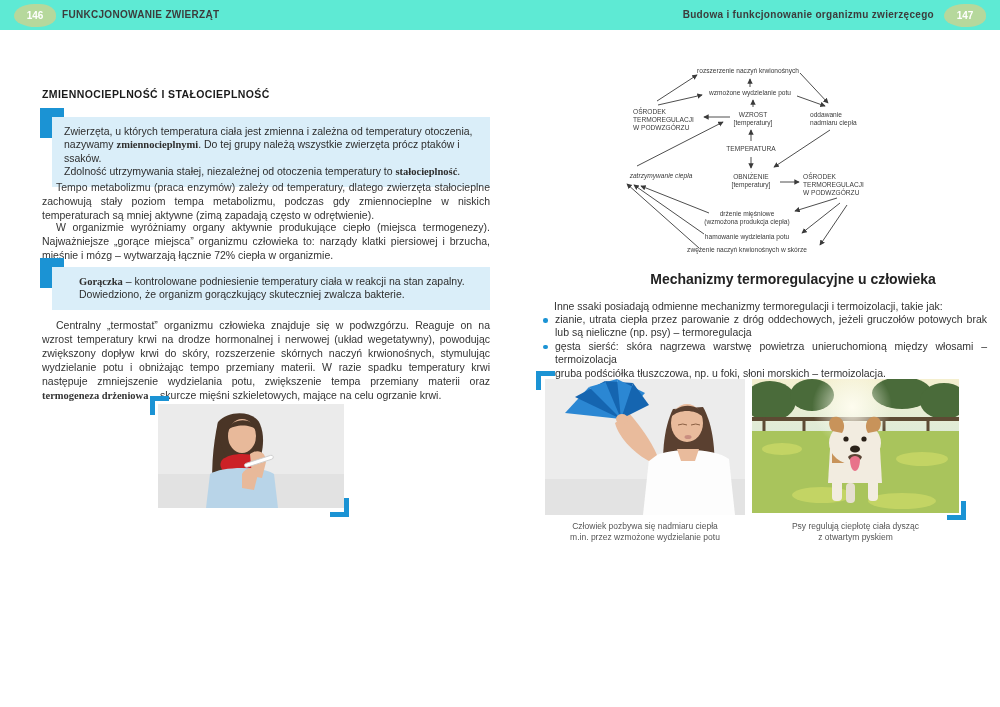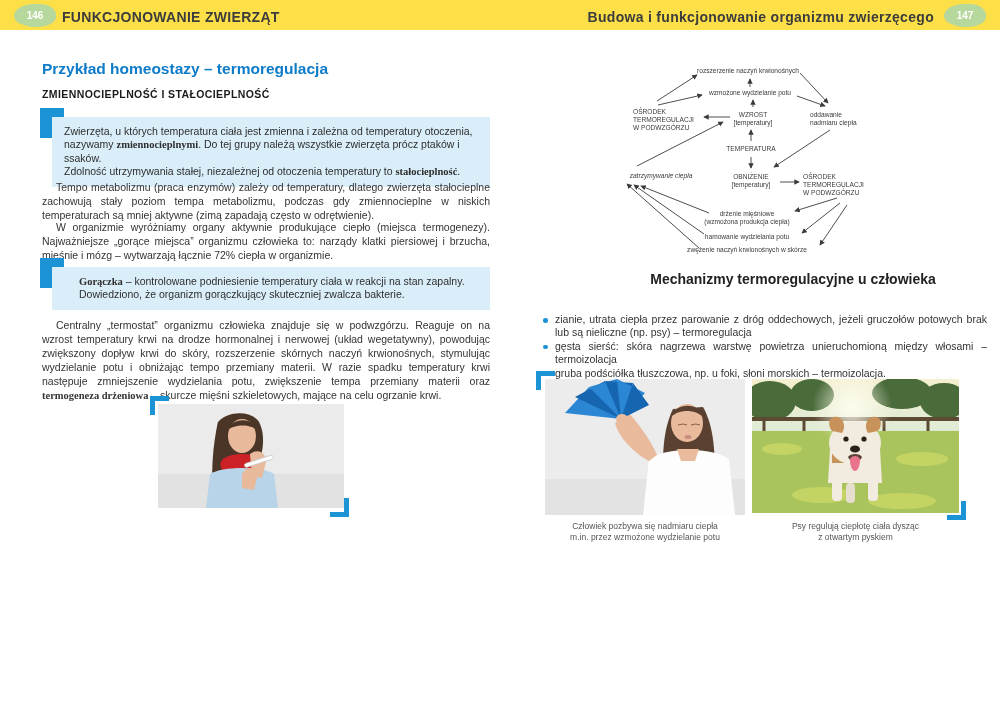--- a/index.html
+++ b/index.html
@@ -1,28 +1,28 @@
 <!DOCTYPE html>
 <html lang="pl"><head>
 <meta charset="utf-8">
 <style>
   * { margin:0; padding:0; box-sizing:border-box; }
   html,body { background:#fff; }
   body { font-family:"Liberation Sans","DejaVu Sans",sans-serif; color:#333; }
   #spread { position:relative; width:1000px; height:707px; background:#fff; overflow:hidden; }
 
   
-  .header-bar { position:absolute; left:0; top:0; width:1000px; height:30px; background:#fde047; }
+  .header-bar { position:absolute; left:0; top:0; width:1000px; height:30px; background:#5eead4; }
   .page-blob { position:absolute; top:4px; width:42px; height:23px; background:#b6d89c;
                border-radius:55% 45% 50% 60% / 60% 55% 50% 55%;
                display:flex; align-items:center; justify-content:center;
                color:#fff; font-size:10px; font-weight:bold; }
   .blob-left { left:14px; }
   .blob-right { left:944px; }
-  .header-section { position:absolute; top:9px; font-size:14px; font-weight:bold; color:#3c3c3c; letter-spacing:.3px; }
+  .header-section { position:absolute; top:9px; font-size:10px; font-weight:bold; color:#3c3c3c; letter-spacing:.3px; }
   .hs-left { left:62px; }
   .hs-right { right:66px; font-weight:bold; }
 
   
   .page-title { position:absolute; left:42px; top:60px; font-size:15.5px; font-weight:bold; color:#0c7bc9; }
   .sub-heading { position:absolute; left:42px; top:88px; font-size:10.5px; font-weight:bold; color:#1a1a1a; letter-spacing:.4px; }
 
   .infobox-marker { position:absolute; width:24px; height:30px; background:#1b93d4; }
   .infobox { position:absolute; left:52px; width:438px; background:#daeef9; padding:8px 12px;
              font-size:10.5px; line-height:13.4px; color:#2e2e2e; white-space:pre-line; }
@@ -65,21 +65,20 @@
 
 <div id="spread">
 
   <div class="header-bar">
     <div class="page-blob blob-left">146</div>
     <div class="header-section hs-left">FUNKCJONOWANIE ZWIERZĄT</div>
     <div class="header-section hs-right">Budowa i funkcjonowanie organizmu zwierzęcego</div>
     <div class="page-blob blob-right">147</div>
   </div>
 
-  <h1 class="page-title">Przykład homeostazy – termoregulacja</h1>
   <h2 class="sub-heading">ZMIENNOCIEPLNOŚĆ I STAŁOCIEPLNOŚĆ</h2>
 
   <div class="infobox-marker" style="left:40px; top:108px;"></div>
   <div class="infobox" style="top:117px; min-height:56px;"><span>Zwierzęta, u których temperatura ciała jest zmienna i zależna od temperatury otoczenia, nazywamy </span><span class="b">zmiennocieplnymi</span><span>. Do tej grupy należą wszystkie zwierzęta prócz ptaków i ssaków.
 Zdolność utrzymywania stałej, niezależnej od otoczenia temperatury to </span><span class="b">stałocieplność</span><span>.</span></div>
 
   <p class="para" style="top:180px;"><span class="ind"></span><span>Tempo metabolizmu (praca enzymów) zależy od temperatury, dlatego zwierzęta stałocieplne zachowują stały poziom tempa metabolizmu, podczas gdy zmiennocieplne w niskich temperaturach są mniej aktywne (zimą zapadają często w odrętwienie).</span></p>
 
   <p class="para" style="top:220px;"><span class="ind"></span><span>W organizmie wyróżniamy organy aktywnie produkujące ciepło (miejsca termogenezy). Najważniejsze „gorące miejsca” organizmu człowieka to: narządy klatki piersiowej i brzucha, mięśnie i mózg – wytwarzają łącznie 72% ciepła w organizmie.</span></p>
 
@@ -150,20 +149,21 @@
     <div class="dnode" style="left:206px; top:117px; width:85px;">OŚRODEK
 TERMOREGULACJI
 W PODWZGÓRZU</div>
     <div class="dnode c" style="left:75px;  top:154px; width:150px;">drżenie mięśniowe
 (wzmożona produkcja ciepła)</div>
     <div class="dnode c" style="left:75px;  top:177px; width:150px;">hamowanie wydzielania potu</div>
     <div class="dnode c" style="left:55px;  top:190px; width:190px;">zwężenie naczyń krwionośnych w skórze</div>
   </div>
   <div class="diagram-caption">Mechanizmy termoregulacyjne u człowieka</div>
 
+  <p class="right-intro"><span class="ind"></span><span>Inne ssaki posiadają odmienne mechanizmy termoregulacji i termoizolacji, takie jak:</span></p>
   <ul class="bullet-list">
     <li>zianie, utrata ciepła przez parowanie z dróg oddechowych, jeżeli gruczołów potowych brak lub są nieliczne (np. psy) – termoregulacja</li>
     <li>gęsta sierść: skóra nagrzewa warstwę powietrza unieruchomioną między włosami – termoizolacja</li>
     <li>gruba podściółka tłuszczowa, np. u foki, słoni morskich – termoizolacja.</li>
   </ul>
 
   <div class="bracket tl" style="left:536px; top:371px;"></div>
   <div class="photo" style="left:545px; top:379px; width:200px; height:136px;">
     <svg width="200" height="136" viewBox="0 0 200 136">
       <rect width="200" height="136" fill="#ececec"></rect>

